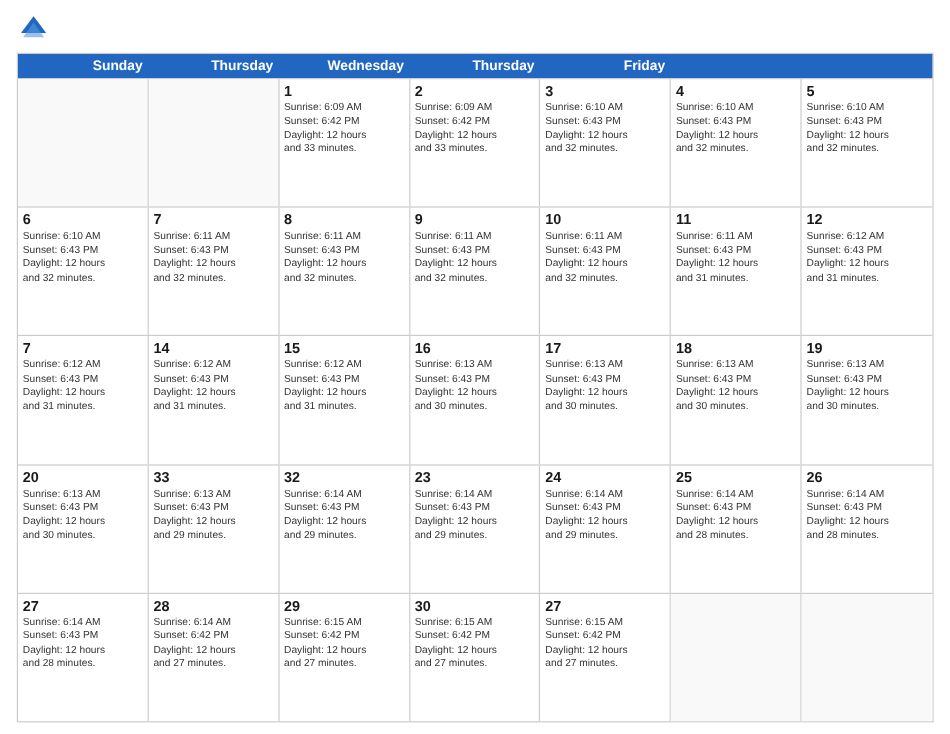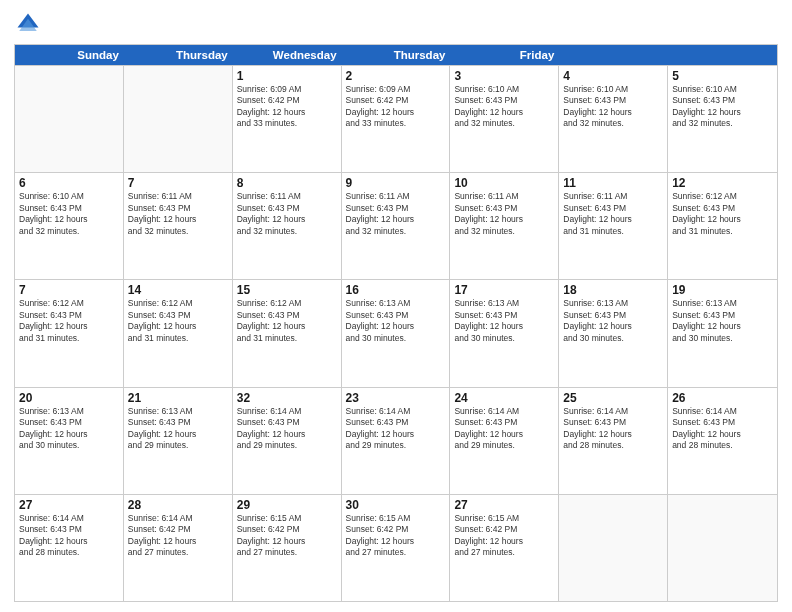--- a/index.html
+++ b/index.html
@@ -280,21 +280,21 @@
         </div>
         <div class="cal-row">
           <div class="cal-cell">
             <span class="cell-day">20</span>
             <div class="cell-info" style="white-space: pre-line;">Sunrise: 6:13 AM
 Sunset: 6:43 PM
 Daylight: 12 hours
 and 30 minutes.</div>
           </div>
           <div class="cal-cell">
-            <span class="cell-day">21</span>
+            <span class="cell-day">33</span>
             <div class="cell-info" style="white-space: pre-line;">Sunrise: 6:13 AM
 Sunset: 6:43 PM
 Daylight: 12 hours
 and 29 minutes.</div>
           </div>
           <div class="cal-cell">
             <span class="cell-day">32</span>
             <div class="cell-info" style="white-space: pre-line;">Sunrise: 6:14 AM
 Sunset: 6:43 PM
 Daylight: 12 hours

